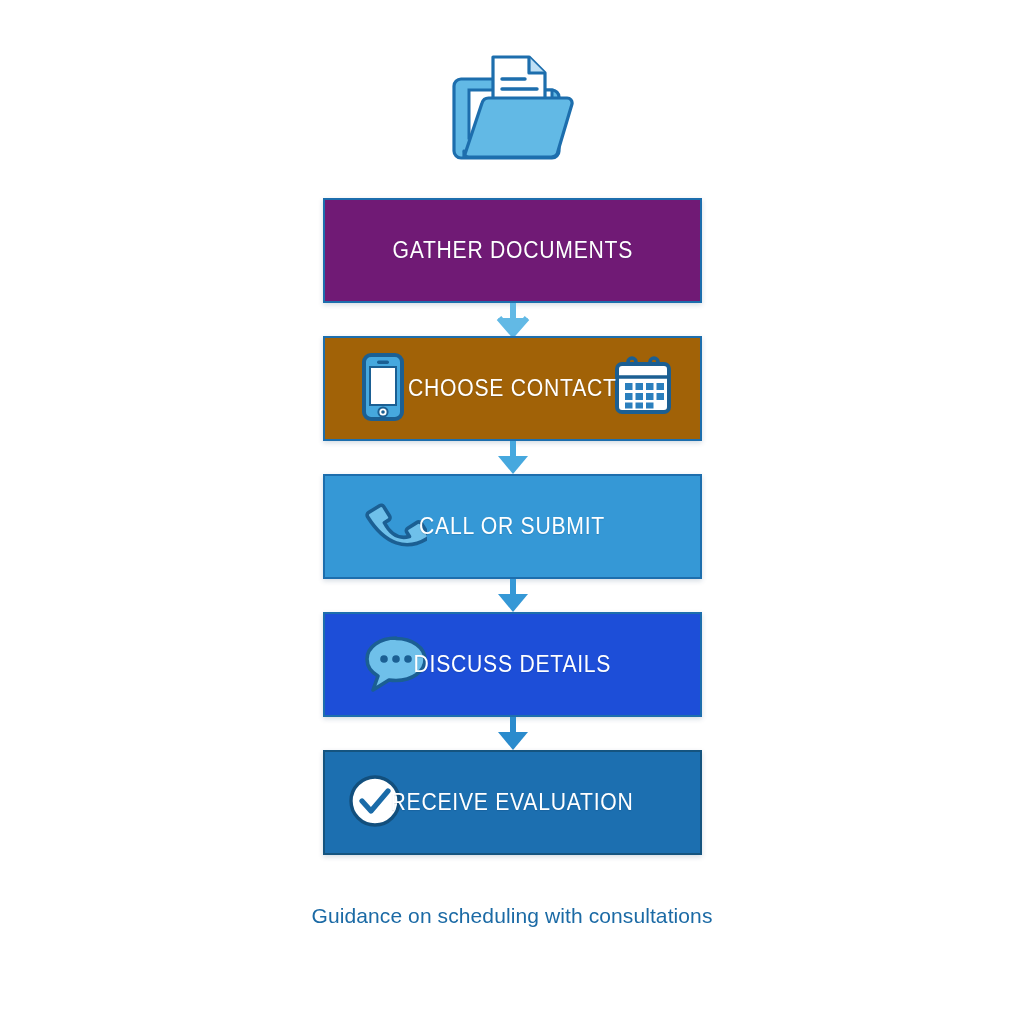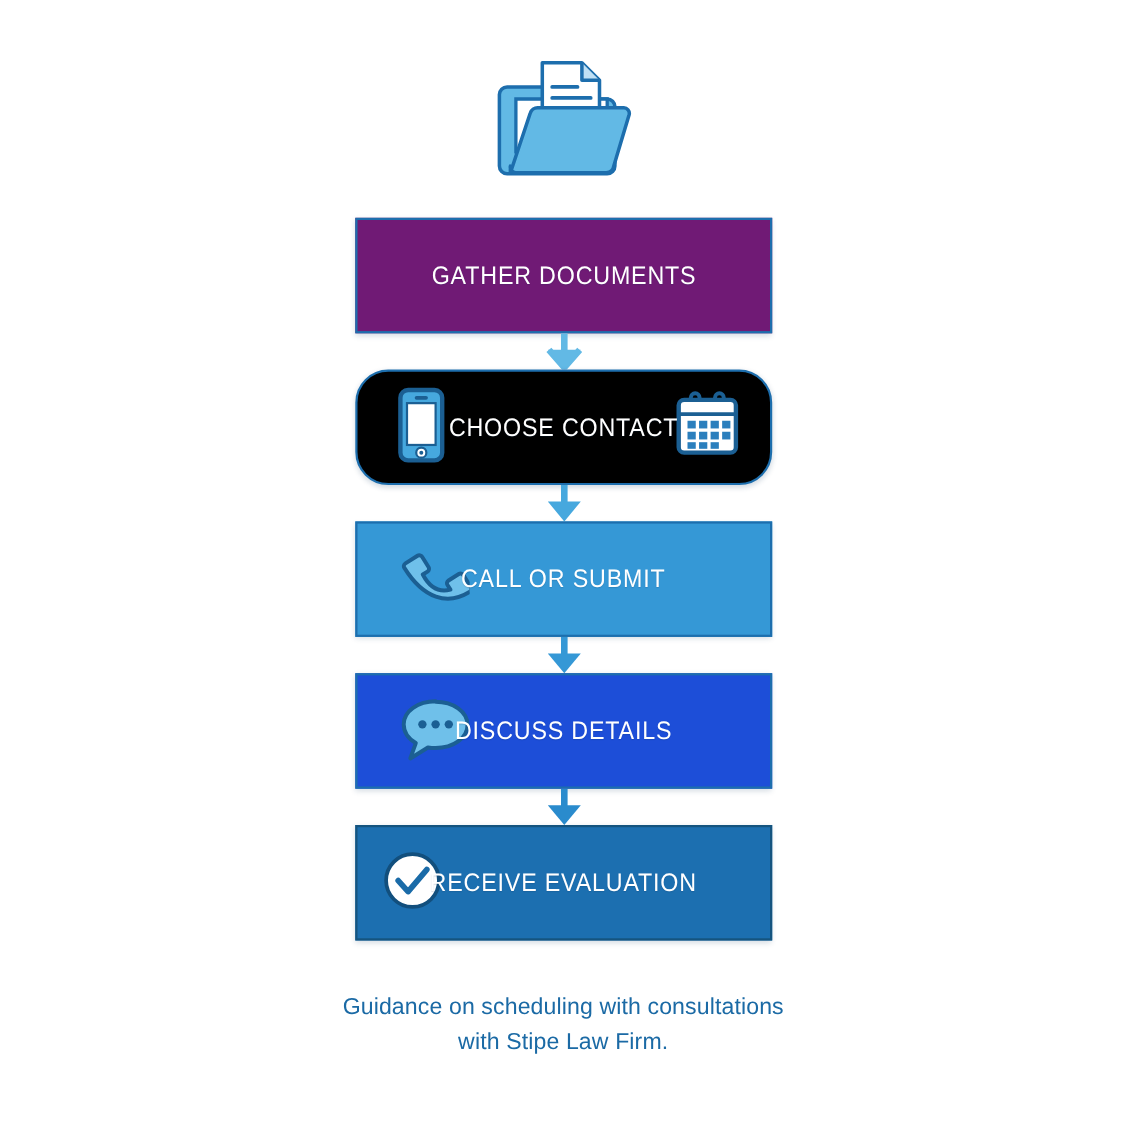--- a/index.html
+++ b/index.html
@@ -133,21 +133,21 @@
       <span class="step-label">GATHER DOCUMENTS</span>
     </div>
 
     <div class="arrow">
       <svg width="44" height="33" viewBox="0 0 44 33" aria-hidden="true">
         <path d="M22 0 v18 M8 15 l14 16 l14 -16" fill="none" stroke="#62b9e5" stroke-width="6" stroke-linecap="butt" stroke-linejoin="miter"></path>
         <path d="M22 33 l-15 -18 h30 z" fill="#62b9e5"></path>
       </svg>
     </div>
 
-    <div class="step-box" style="background:#000000;border-color:#1d6ead;border-radius:30px;">
+    <div class="step-box" style="background:#a16207;border-color:#1d6ead;">
       <span class="step-icon icon-left">
         <svg width="44" height="70" viewBox="0 0 44 70" aria-hidden="true">
           <rect x="3" y="3" width="38" height="64" rx="7" ry="7" fill="#46a8de" stroke="#1b5f93" stroke-width="4"></rect>
           <rect x="9" y="15" width="26" height="38" fill="#ffffff" stroke="#1b5f93" stroke-width="2"></rect>
           <rect x="16" y="8.5" width="12" height="3.4" rx="1.7" fill="#1b5f93"></rect>
           <circle cx="22" cy="60" r="4.6" fill="#ffffff" stroke="#1b5f93" stroke-width="2"></circle>
           <circle cx="22" cy="60" r="1.8" fill="#1b5f93"></circle>
         </svg>
       </span>
       <span class="step-label">CHOOSE CONTACT</span>
@@ -228,16 +228,15 @@
           <path d="M15 28 l9 10 l17 -20" fill="none" stroke="#1a6ba8" stroke-width="5.2" stroke-linecap="round" stroke-linejoin="round"></path>
         </svg>
       </span>
       <span class="step-label">RECEIVE EVALUATION</span>
     </div>
 
   </div>
 
   <div class="caption">
     <span class="caption-line">Guidance on scheduling with consultations</span>
-    <span class="caption-line">with Stipe Law Firm.</span>
   </div>
 
 </div>
 
 </body></html>

